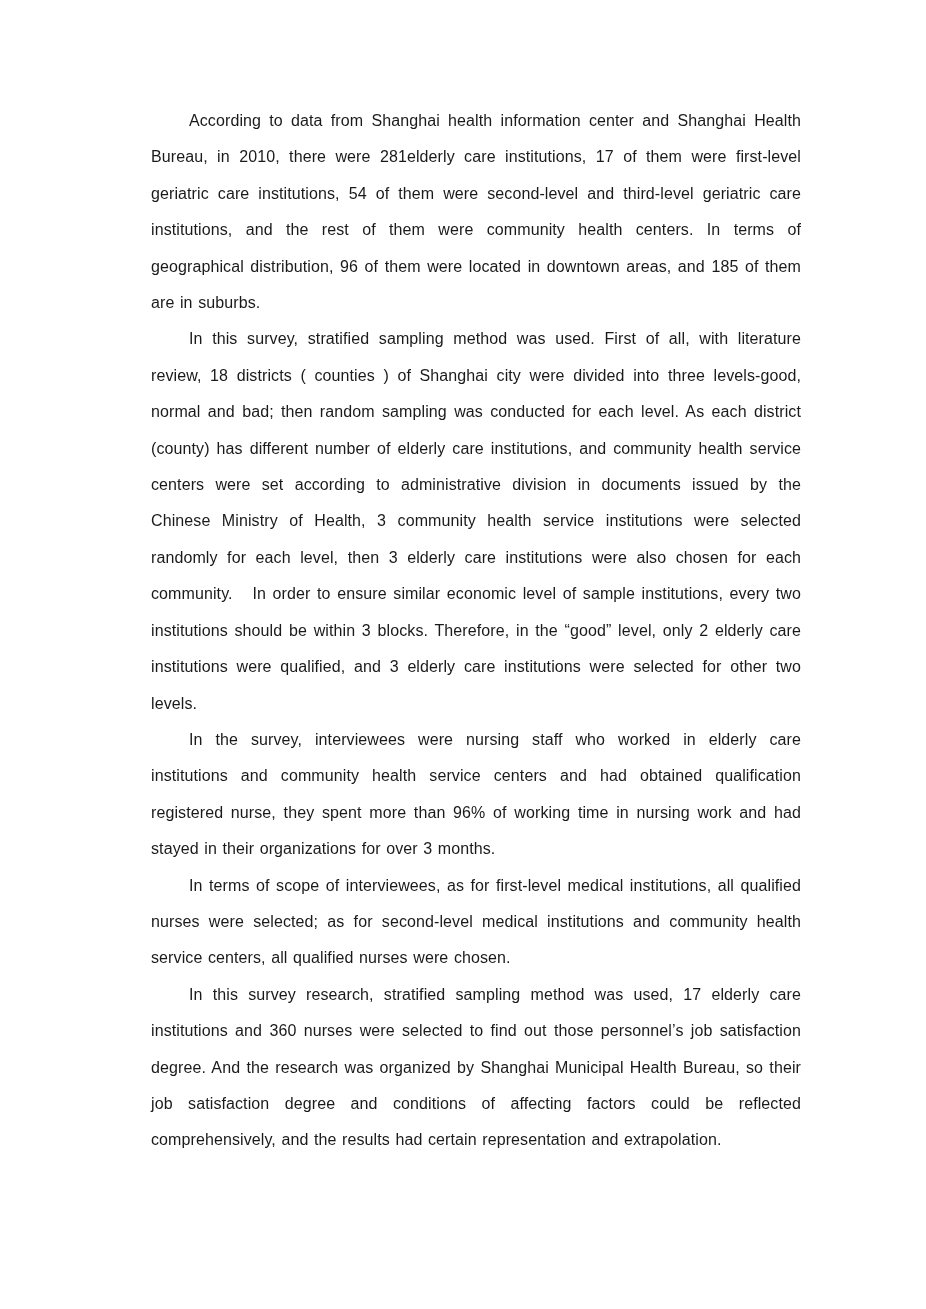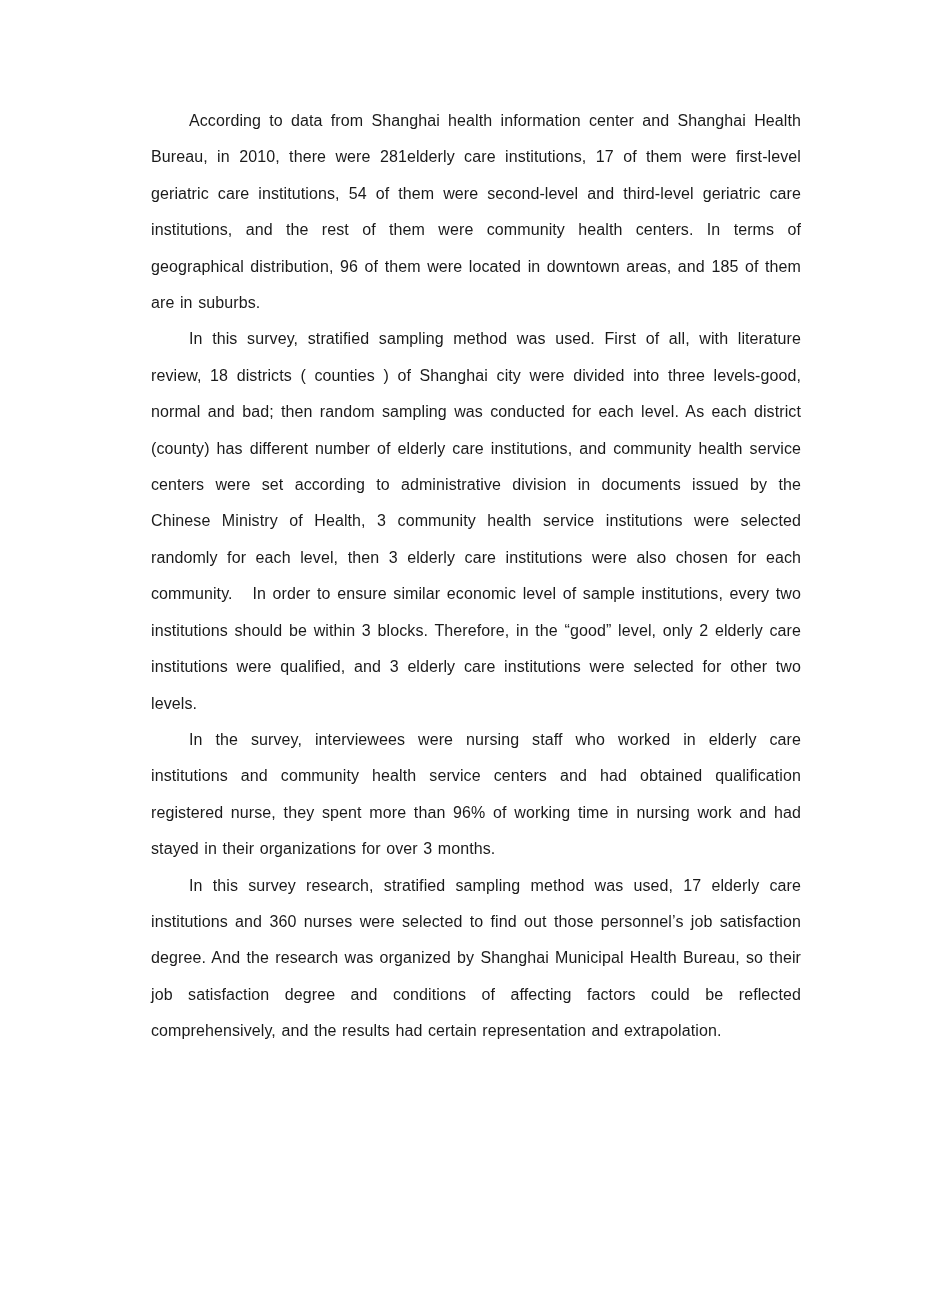--- a/index.html
+++ b/index.html
@@ -34,15 +34,16 @@
   }
 </style>
 </head>
 <body>
 
 <div class="page">
   <div class="text-block">
     <p class="para">According to data from Shanghai health information center and Shanghai Health Bureau, in 2010, there were 281elderly care institutions, 17 of them were first-level geriatric care institutions, 54 of them were second-level and third-level geriatric care institutions, and the rest of them were community health centers. In terms of geographical distribution, 96 of them were located in downtown areas, and 185 of them are in suburbs.</p>
     <p class="para">In this survey, stratified sampling method was used. First of all, with literature review, 18 districts ( counties ) of Shanghai city were divided into three levels-good, normal and bad; then random sampling was conducted for each level. As each district (county) has different number of elderly care institutions, and community health service centers were set according to administrative division in documents issued by the Chinese Ministry of Health, 3 community health service institutions were selected randomly for each level, then 3 elderly care institutions were also chosen for each community. &nbsp;&nbsp;In order to ensure similar economic level of sample institutions, every two institutions should be within 3 blocks. Therefore, in the “good” level, only 2 elderly care institutions were qualified, and 3 elderly care institutions were selected for other two levels.</p>
     <p class="para">In the survey, interviewees were nursing staff who worked in elderly care institutions and community health service centers and had obtained qualification registered nurse, they spent more than 96% of working time in nursing work and had stayed in their organizations for over 3 months.</p>
+    <p class="para">In terms of scope of interviewees, as for first-level medical institutions, all qualified nurses were selected; as for second-level medical institutions and community health service centers, all qualified nurses were chosen.</p>
     <p class="para">In this survey research, stratified sampling method was used, 17 elderly care institutions and 360 nurses were selected to find out those personnel’s job satisfaction degree. And the research was organized by Shanghai Municipal Health Bureau, so their job satisfaction degree and conditions of affecting factors could be reflected comprehensively, and the results had certain representation and extrapolation.</p>
   </div>
 </div>
 
 </body></html>

